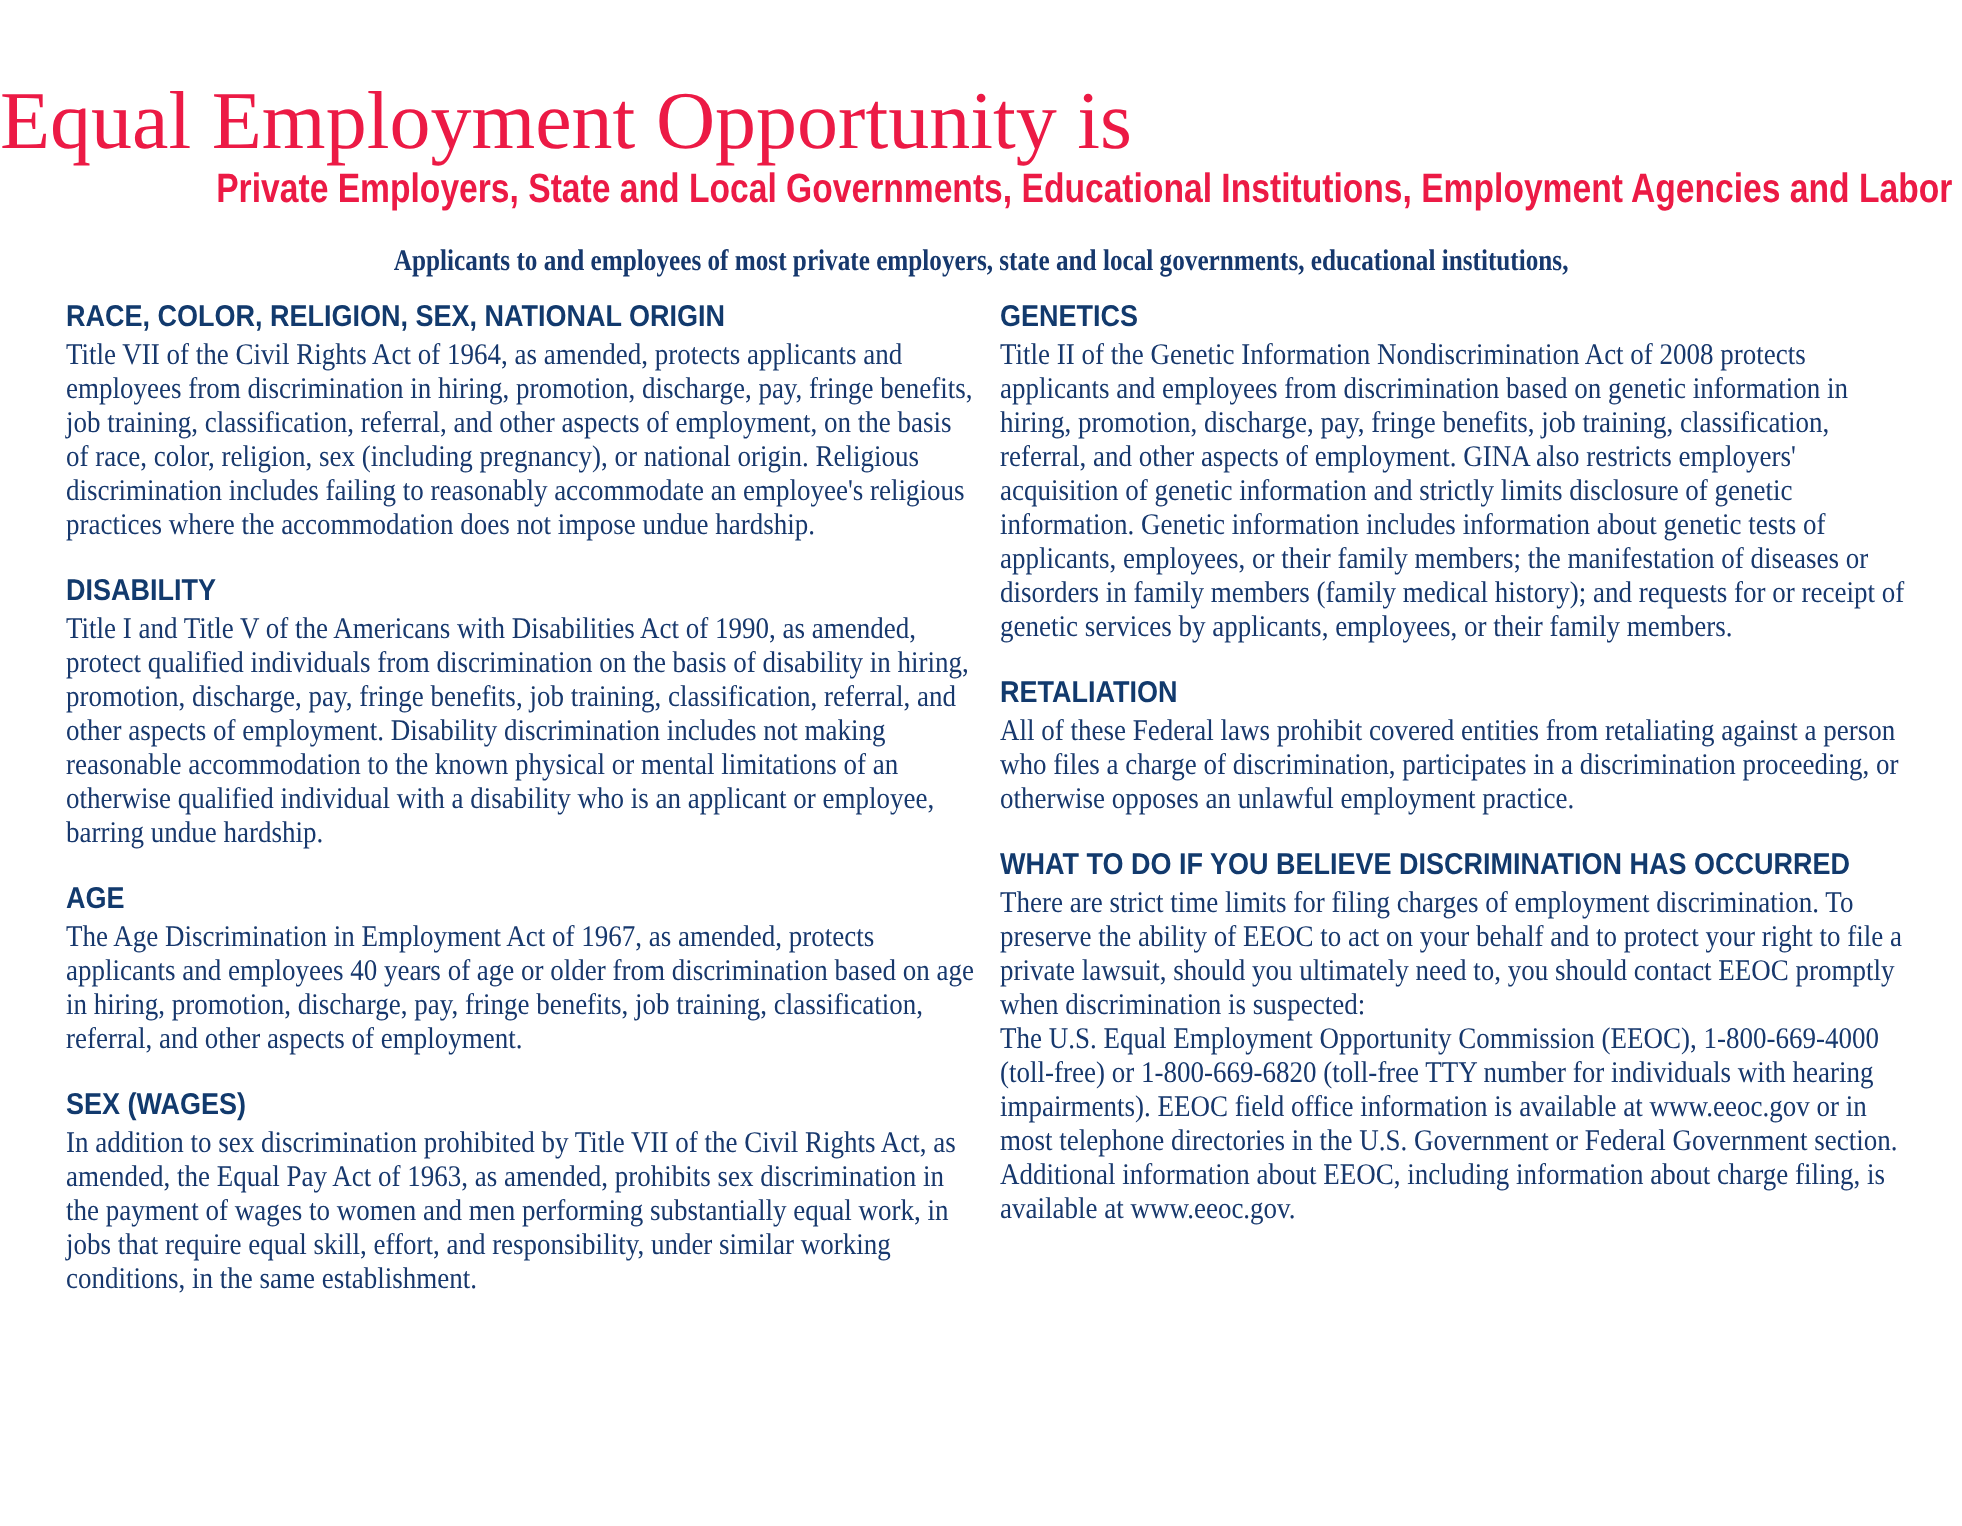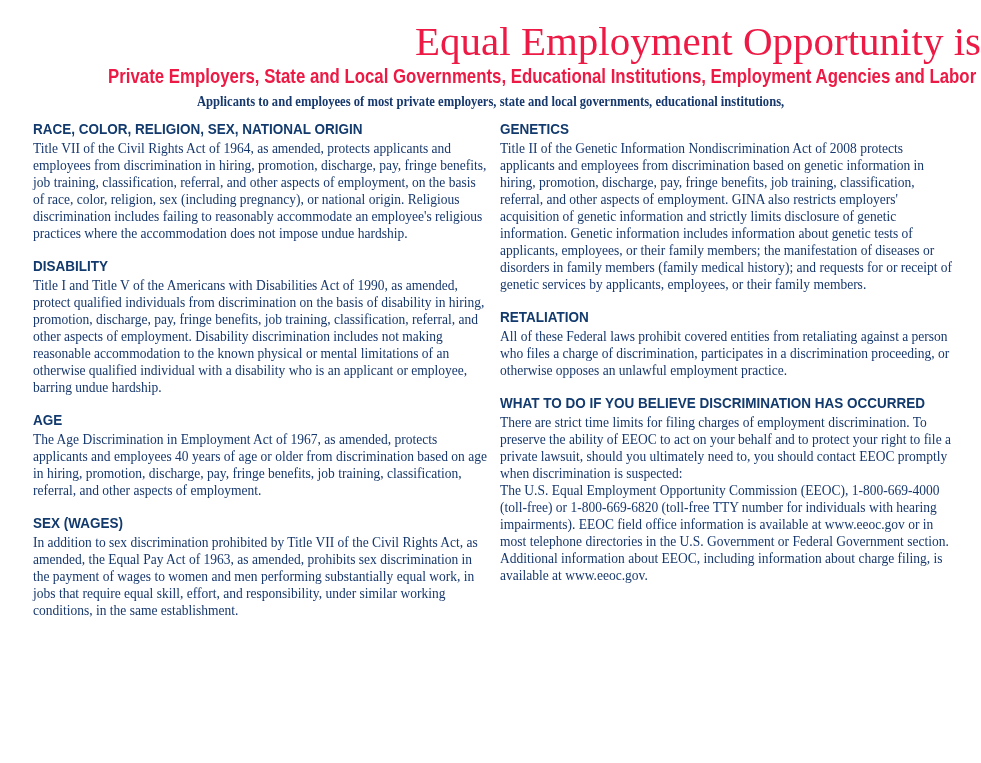--- a/index.html
+++ b/index.html
@@ -5,22 +5,22 @@
   html, body { margin: 0; padding: 0; }
   body {
     width: 981px; height: 763px;
     background: #ffffff;
     overflow: hidden;
     font-family: "Liberation Serif", serif;
   }
   .poster { position: relative; width: 981px; height: 763px; background: #fff; }
 
   .title-line {
-    margin-top: 19px;
-    text-align: right;
+    margin-top: 38px;
+    text-align: left;
     color: #ec1a45;
     font-family: "Liberation Serif", serif;
     font-size: 41px;
     line-height: 44px;
     white-space: nowrap;
   }
 
   .law-wrap { position: relative; height: 152px; }
   .law-wrap .law-text {
     position: absolute;
@@ -45,21 +45,21 @@
     display: inline-block;
     transform: scaleX(0.82);
     transform-origin: center top;
     font-family: "Liberation Sans", sans-serif;
     font-weight: bold;
     font-size: 20.5px;
     color: #ec1a45;
     white-space: nowrap;
   }
 
-  .intro { text-align: center; margin-top: 2px; }
+  .intro { text-align: center; margin-top: 13px; }
   .intro .intro-line { line-height: 16.5px; white-space: nowrap; }
   .intro .intro-line span {
     display: inline-block;
     transform: scaleX(0.84);
     transform-origin: center top;
     font-family: "Liberation Serif", serif;
     font-weight: bold;
     font-size: 15px;
     color: #16386d;
     white-space: nowrap;

